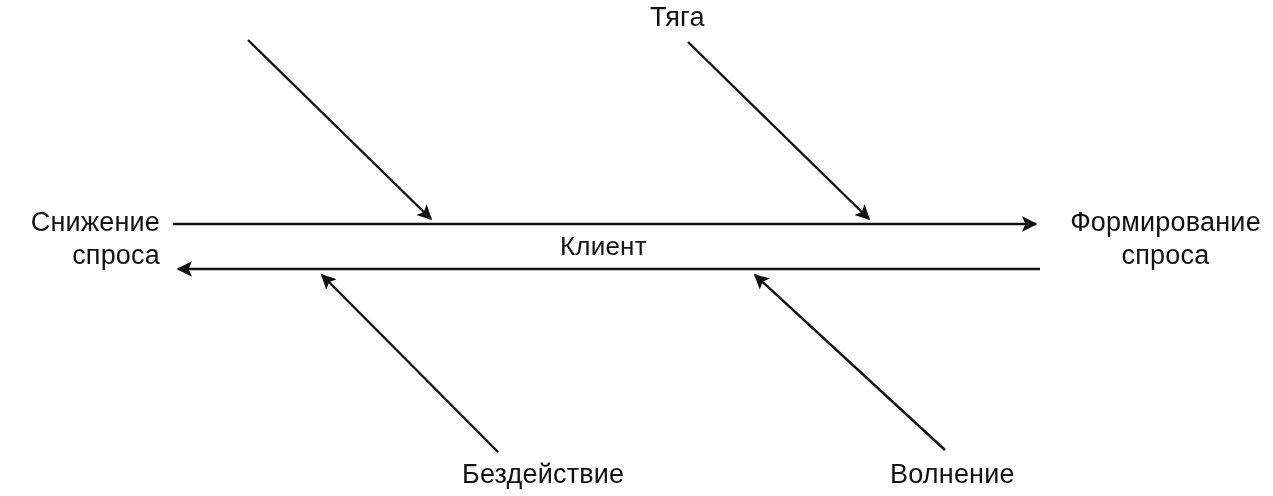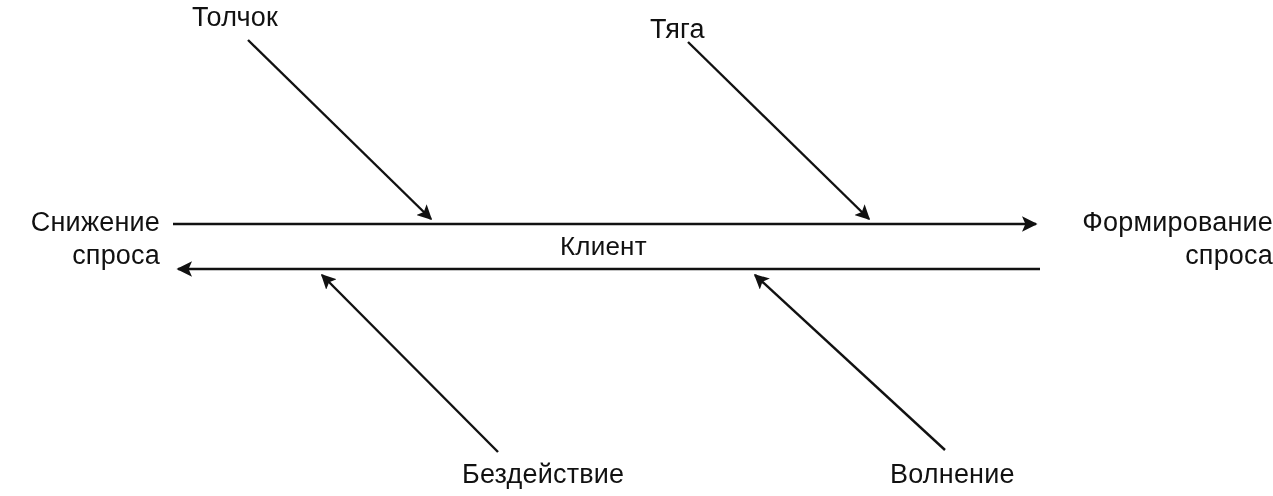--- a/index.html
+++ b/index.html
@@ -52,29 +52,29 @@
   #label-decline {
     left: 0px;
     top: 206px;
     width: 160px;
     text-align: right;
   }
   #label-formation {
     left: 1058px;
     top: 206px;
     width: 215px;
-    text-align: right;
+    text-align: center;
   }
   #label-push {
     left: 192px;
     top: 2px;
   }
   #label-pull {
     left: 650px;
-    top: 14px;
+    top: 2px;
   }
   #label-client {
     left: 560px;
     top: 231px;
   }
   #label-inaction {
     left: 462px;
     top: 459px;
   }
   #label-excitement {
@@ -113,21 +113,20 @@
   <div class="lbl lbl-side" id="label-decline">
     <span>Снижение</span><br>
     <span>спроса</span>
   </div>
 
   <div class="lbl lbl-side" id="label-formation">
     <span>Формирование</span><br>
     <span>спроса</span>
   </div>
 
-  <div class="lbl lbl-top" id="label-push">Толчок</div>
 
   <div class="lbl lbl-top" id="label-pull">Тяга</div>
 
   <div class="lbl lbl-center" id="label-client">Клиент</div>
 
   <div class="lbl lbl-bottom" id="label-excitement">Волнение</div>
 
   <div class="lbl lbl-bottom" id="label-inaction">Бездействие</div>
 
 </div>

